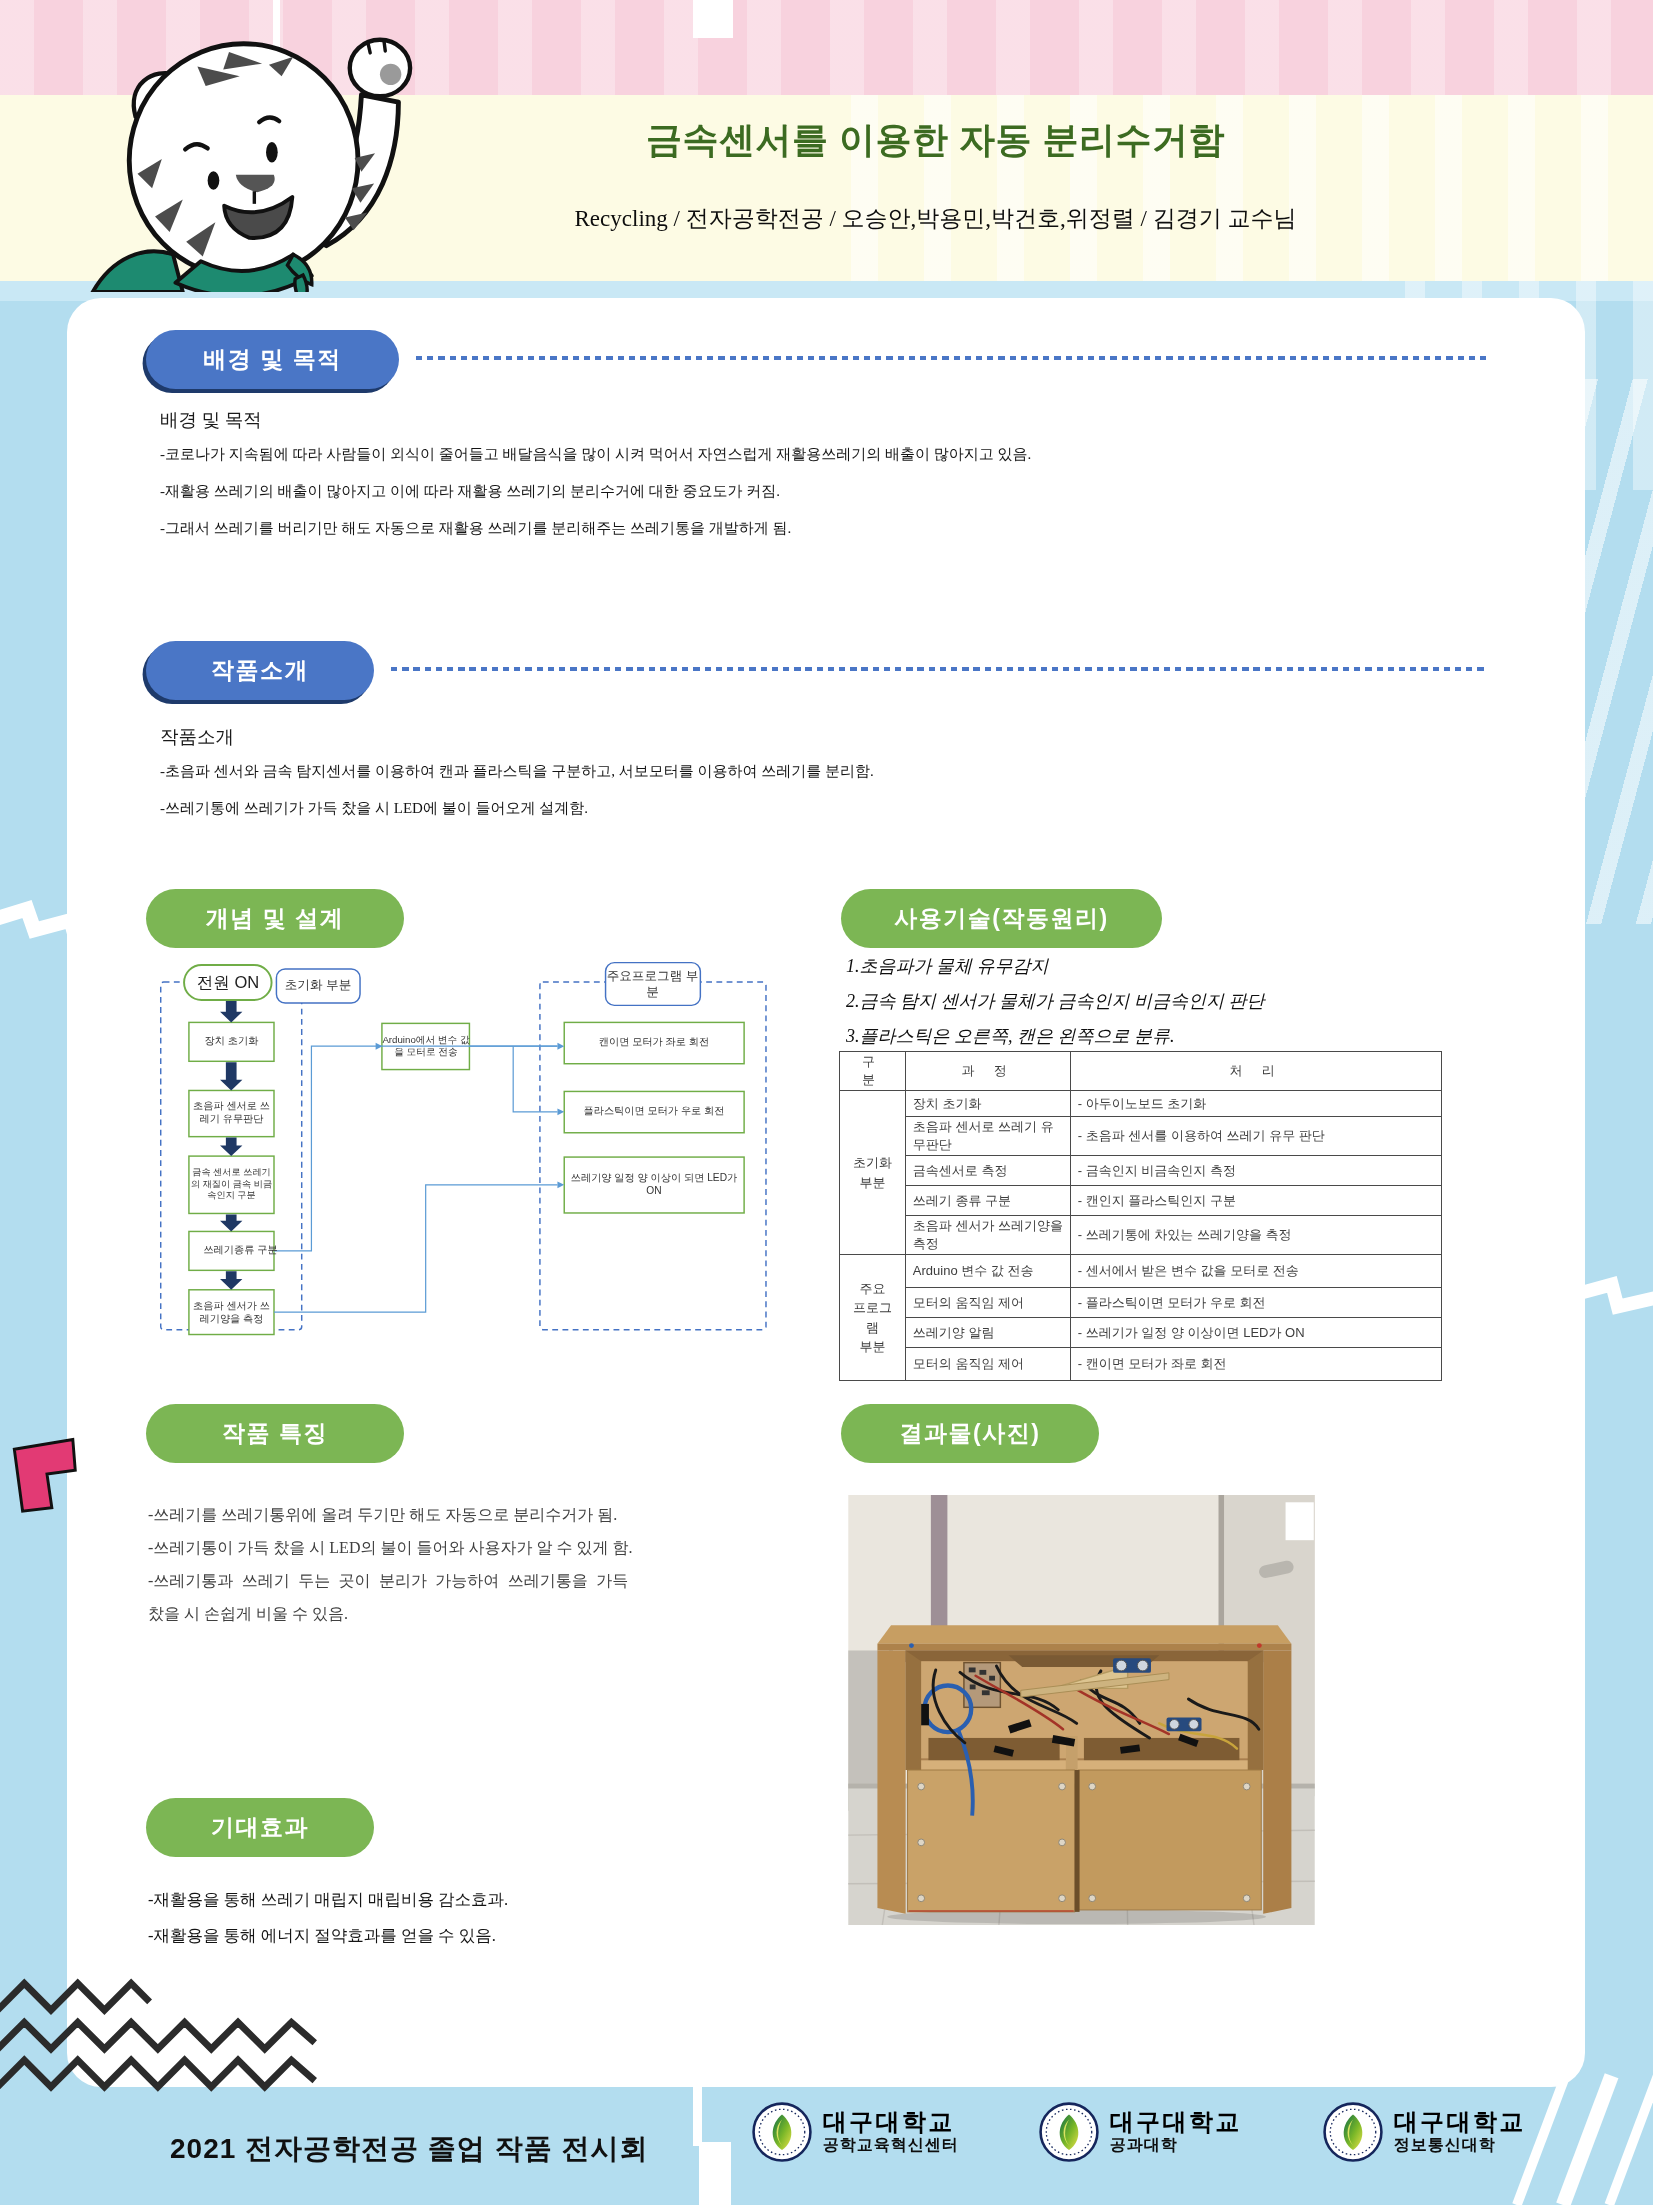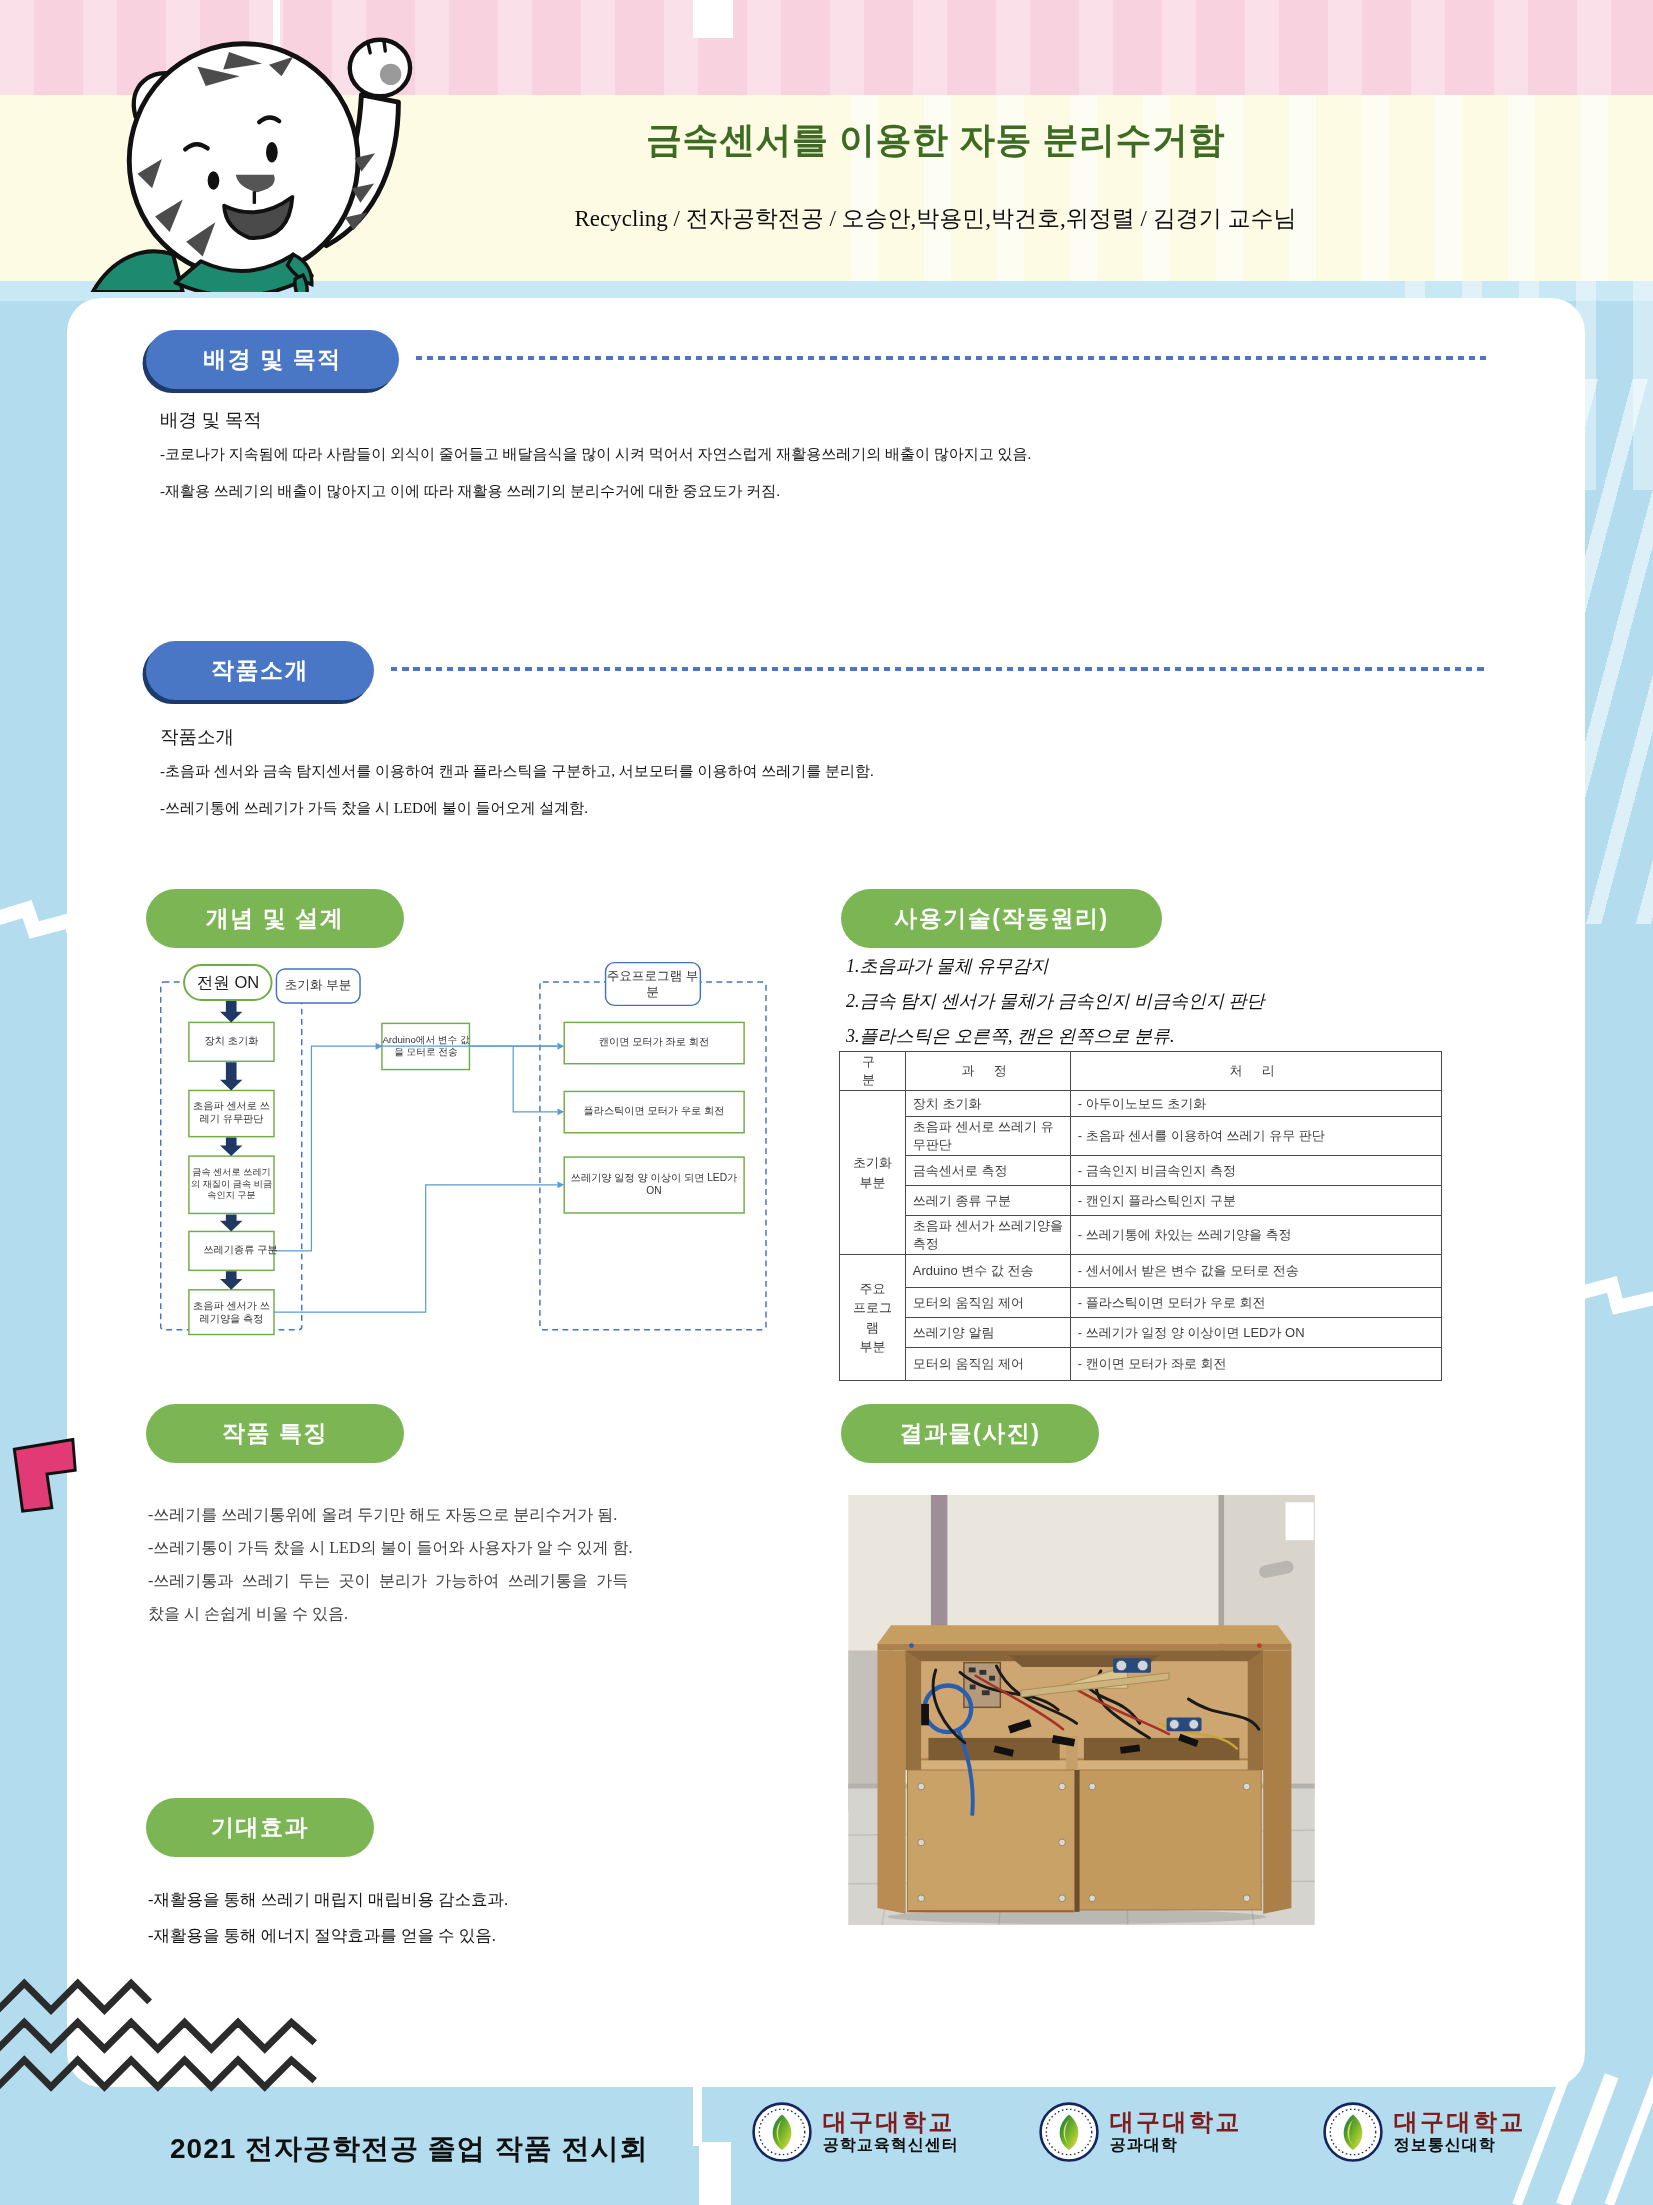--- a/index.html
+++ b/index.html
@@ -49,21 +49,21 @@
     text-align:center;color:#333;line-height:1.25;}
   
   #tech-table{position:absolute;left:839px;top:1051px;border-collapse:collapse;background:#fff;
     font-size:13px;color:#3d3d3d;table-layout:fixed;}
   #tech-table td,#tech-table th{border:1px solid #4a4a4a;padding:1px 6.8px;font-weight:400;}
   #tech-table th{letter-spacing:7.8px;text-align:center;}
   .gcell{text-align:center;white-space:pre-line;line-height:1.5;}
   
   .footer-title{font-size:28px;font-weight:800;color:#101010;letter-spacing:1px;}
   .logo{display:flex;align-items:center;gap:9.7px;}
-  .logo-text .univ{font-size:24px;font-weight:800;color:#7f1d1d;letter-spacing:2.4px;line-height:27px;}
+  .logo-text .univ{font-size:24px;font-weight:800;color:#000000;letter-spacing:2.4px;line-height:27px;}
   .logo-text .org{font-size:16px;font-weight:800;color:#0d0d0d;letter-spacing:1px;line-height:20.4px;}
 </style>
 </head>
 <body>
 
 <div id="poster">
 
   <svg width="0" height="0" style="position:absolute">
       <defs>
     <linearGradient id="leafGrad" x1="0" y1="0" x2="1" y2="1">
@@ -154,20 +154,21 @@
   <div class="abs subtitle">Recycling / 전자공학전공 / 오승안,박용민,박건호,위정렬 / 김경기 교수님</div>
 
   <div class="abs pill blue" style="left:146px;top:330px;width:253px">
     <span>배경 및 목적</span>
   </div>
   <div class="abs dotline" style="left:416px;top:356px;width:1072px"></div>
   <div class="abs heading" style="left:160px;top:407px">배경 및 목적</div>
   <div class="abs bullets" style="left:160px;top:445px">
     <div>-코로나가 지속됨에 따라 사람들이 외식이 줄어들고 배달음식을 많이 시켜 먹어서 자연스럽게 재활용쓰레기의 배출이 많아지고 있음.</div>
     <div>-재활용 쓰레기의 배출이 많아지고 이에 따라 재활용 쓰레기의 분리수거에 대한 중요도가 커짐.</div>
+    <div>-그래서 쓰레기를 버리기만 해도 자동으로 재활용 쓰레기를 분리해주는 쓰레기통을 개발하게 됨.</div>
   </div>
 
   <div class="abs pill blue" style="left:146px;top:641px;width:228px">
     <span>작품소개</span>
   </div>
   <div class="abs dotline" style="left:391px;top:667px;width:1096px"></div>
   <div class="abs heading" style="left:160px;top:724px">작품소개</div>
   <div class="abs bullets" style="left:160px;top:762px">
     <div>-초음파 센서와 금속 탐지센서를 이용하여 캔과 플라스틱을 구분하고, 서보모터를 이용하여 쓰레기를 분리함.</div>
     <div>-쓰레기통에 쓰레기가 가득 찼을 시 LED에 불이 들어오게 설계함.</div>

